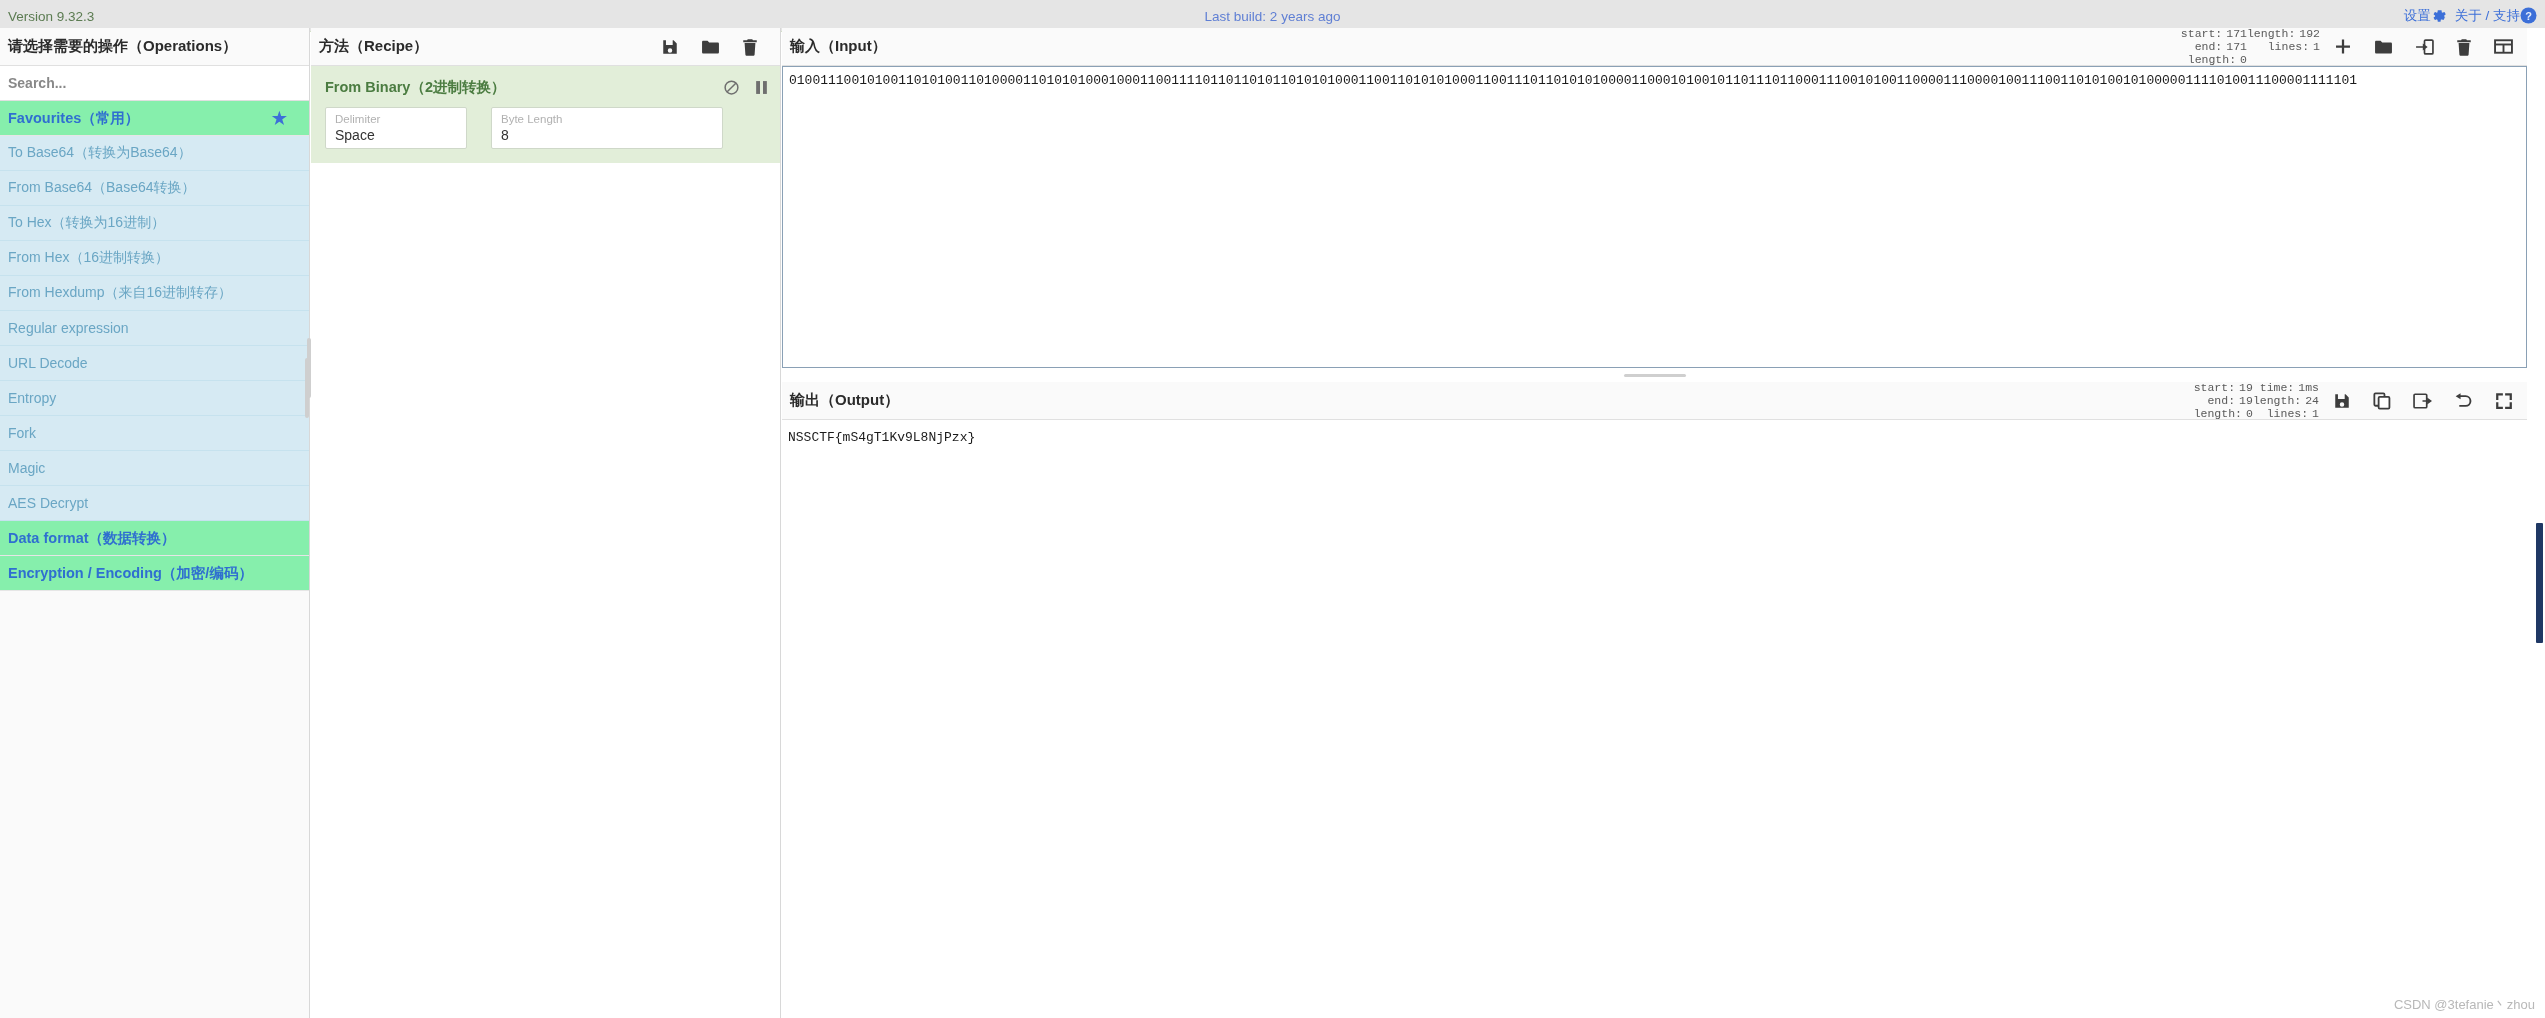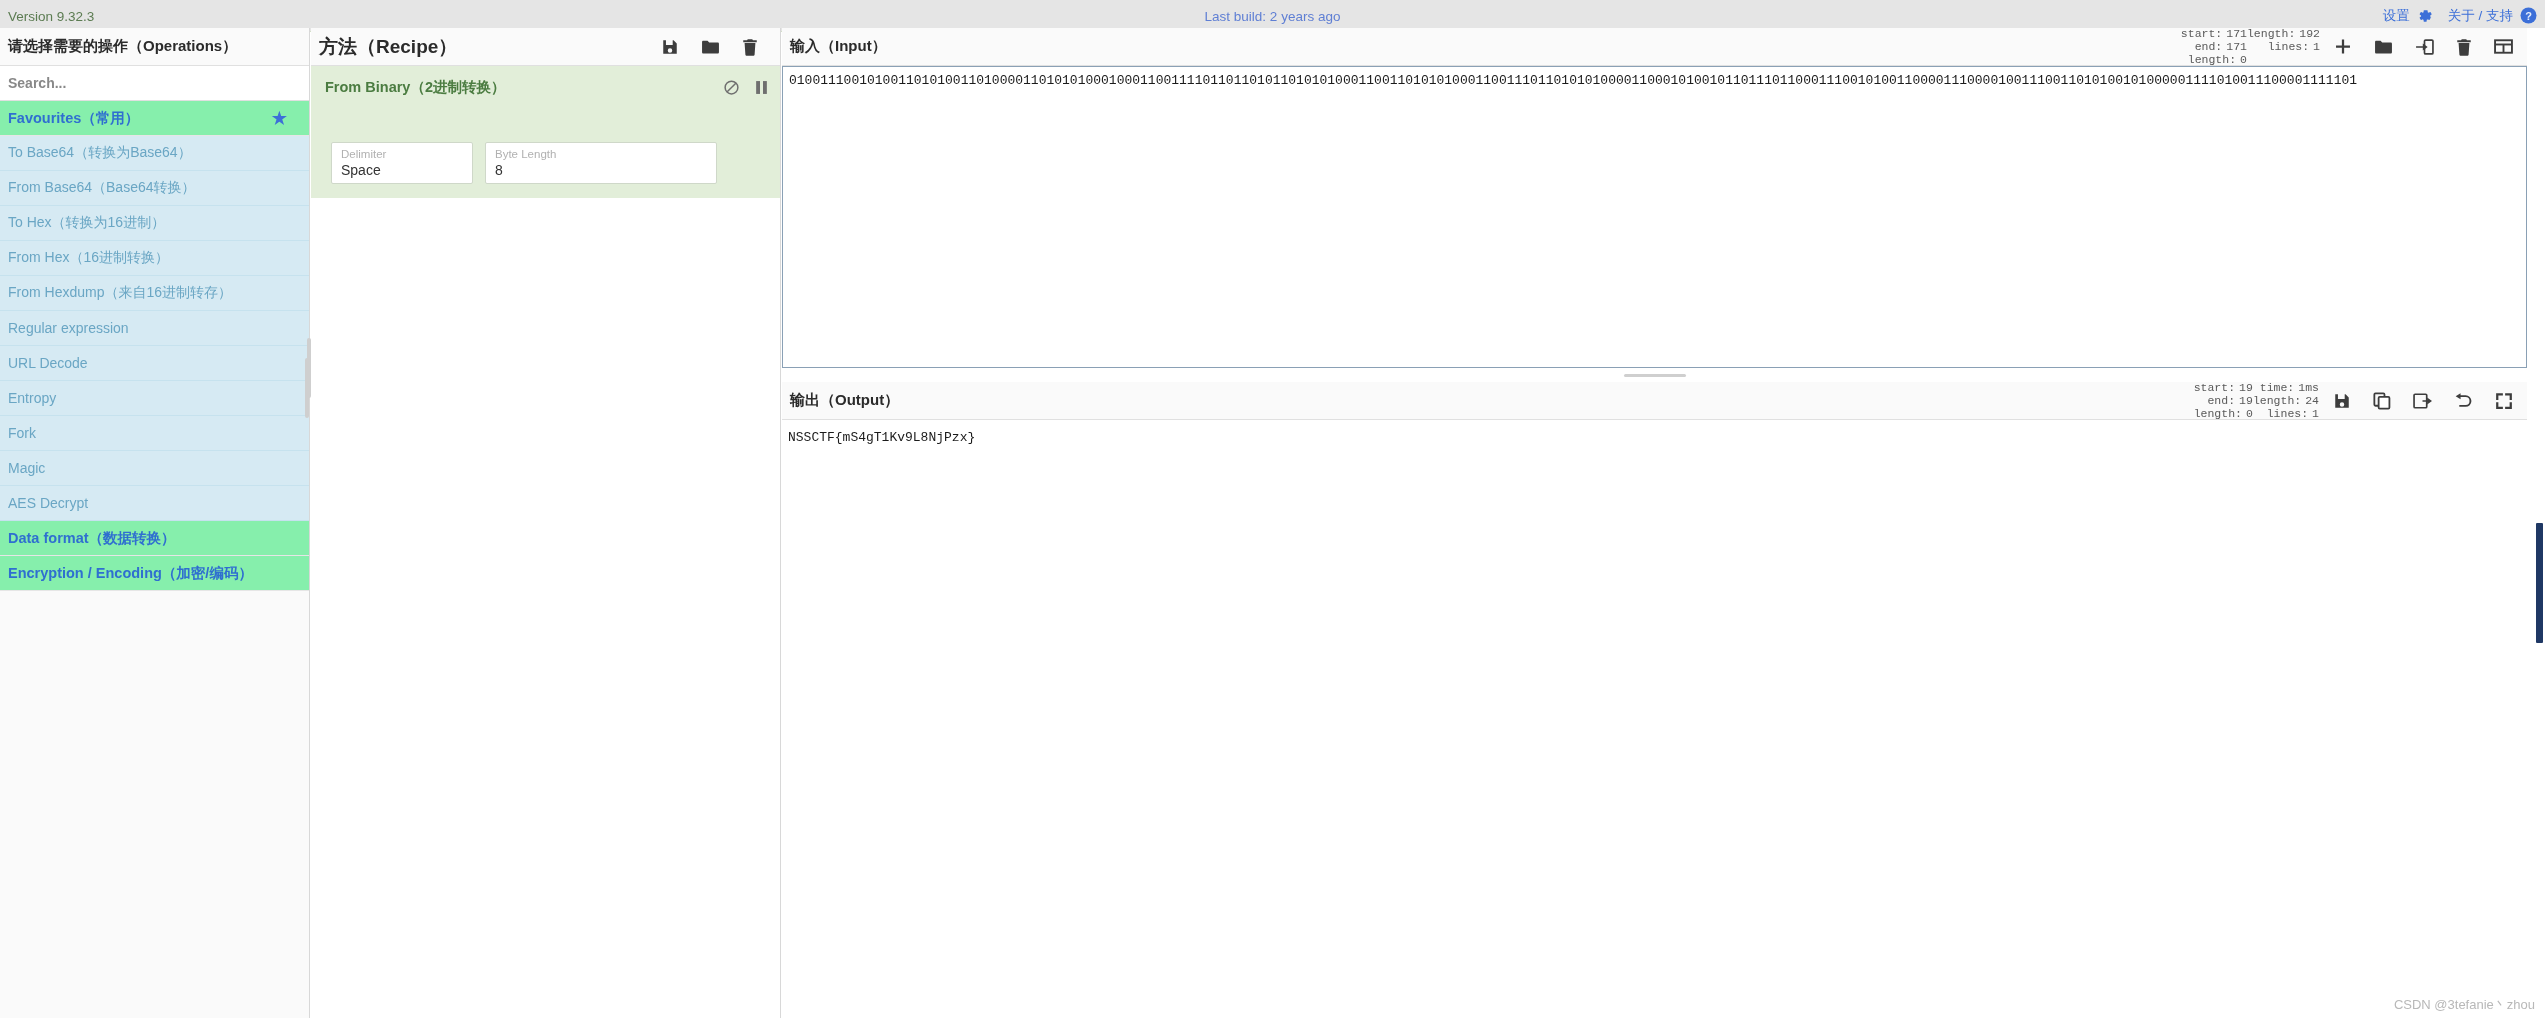--- a/index.html
+++ b/index.html
@@ -21,21 +21,21 @@
   #banner .version {
     position: absolute; left: 8px; top: 50%; transform: translateY(-50%);
     color: #5c7c52; font-size: 13.5px;
   }
   #banner .lastbuild {
     position: absolute; left: 50%; top: 50%; transform: translate(-50%,-50%);
     color: #5f7fd4; font-size: 13.5px; white-space: nowrap;
   }
   #banner .right {
     position: absolute; right: 8px; top: 50%; transform: translateY(-50%);
-    display: flex; align-items: center; gap: 7px;
+    display: flex; align-items: center; 
     color: #3c6fd8; font-size: 13.5px; white-space: nowrap;
   }
   #banner .right .lbl { color: #3c6fd8; }
   .ic { display: inline-flex; align-items: center; justify-content: center; }
   .ic svg { display: block; }
 
   
   #ops {
     position: absolute; left: 0; top: 28px; width: 310px; bottom: 0;
     background: #fafafa; border-right: 1px solid #d8d8d8;
@@ -71,33 +71,33 @@
     background: #cfcfcf; border-radius: 2px;
   }
 
   
   #recipe {
     position: absolute; left: 311px; top: 28px; width: 470px; bottom: 0;
     background: #fff; border-right: 1px solid #d8d8d8;
   }
   #recipe .pane-title {
     height: 38px; display: flex; align-items: center; padding: 0 8px;
-    font-weight: bold; font-size: 19px; color: #2b2b2b;
+    font-weight: bold; font-size: 15px; color: #2b2b2b;
     border-bottom: 1px solid #e0e0e0; background: #fafafa;
     justify-content: space-between;
   }
   #recipe .pane-title .icons { display: flex; gap: 22px; align-items: center; padding-right: 14px; }
   .op-block { background: #e2eed9; padding: 8px 0 14px 0; }
   .op-block .op-name {
     display: flex; align-items: center; justify-content: space-between;
     padding: 4px 12px 10px 14px;
     font-weight: bold; font-size: 14.5px; color: #4b7c41;
   }
   .op-block .op-name .ctrl { display: flex; gap: 16px; align-items: center; color: #7c7c7c; }
-  .arg-row { display: flex; gap: 12px; padding: 0 20px; margin-top: 35px; }
+  .arg-row { display: flex; gap: 24px; padding: 0 14px; }
   .arg {
     background: #fff; border: 1px solid #cfd8c9; border-radius: 2px;
     padding: 5px 9px 6px 9px; height: 42px;
   }
   .arg.delim { width: 142px; }
   .arg.bytelen { width: 232px; }
   .arg .lab { font-size: 11.5px; color: #b1b1b1; line-height: 13px; }
   .arg .val { font-size: 14px; color: #333; line-height: 19px; }
   #recipe .vsplit {
     position: absolute; left: -4px; top: 310px; width: 4px; height: 60px;

